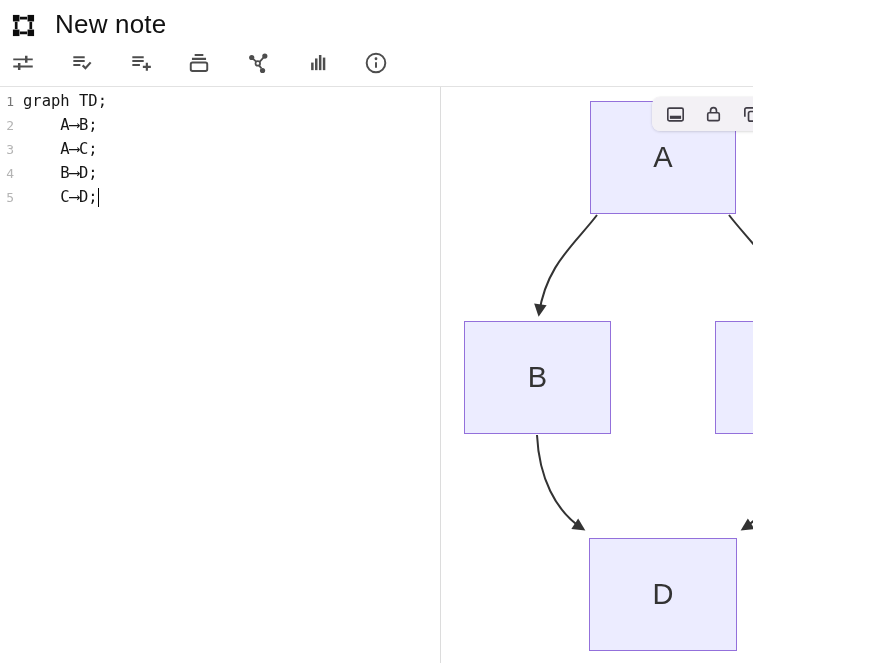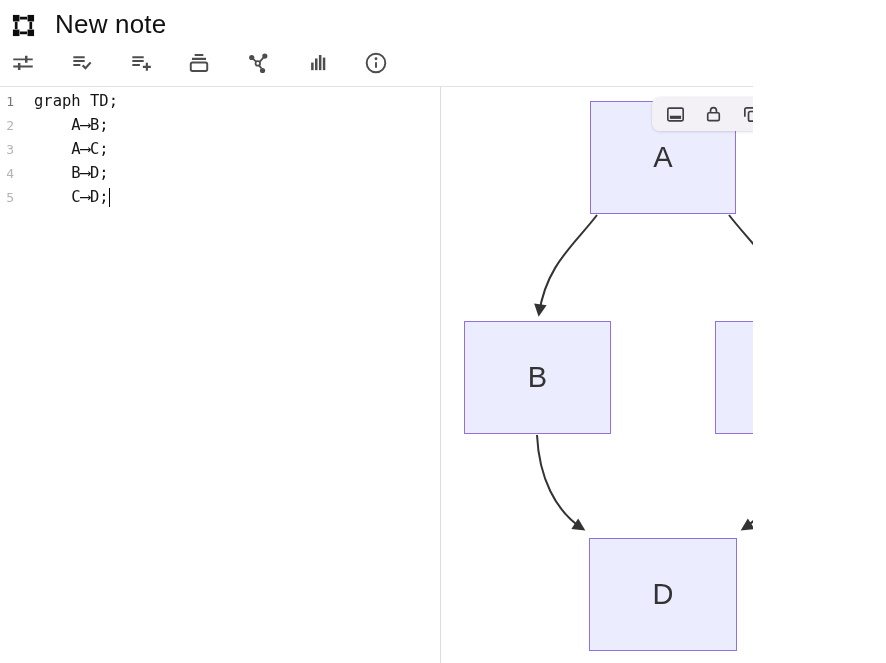--- a/index.html
+++ b/index.html
@@ -17,21 +17,21 @@
   .tbtn.dark { color:#1d1d1d; }
   .tbtn svg { width:100%; height:100%; }
   .hline { position:absolute; left:0; top:86px; width:886px; height:1px; background:#e2e2e2; }
   .vline { position:absolute; left:440px; top:87px; width:1px; height:576px; background:#dcdcdc; }
   .redge { position:absolute; left:884px; top:80px; width:1px; height:583px; background:#c7c7c7; }
   
   .editor { position:absolute; left:0; top:89px; width:438px; }
   .ed-line { display:flex; align-items:center; height:24px; }
   .gutter { width:14px; text-align:right; font-family:"DejaVu Sans Mono", monospace; font-size:13px; color:#b4b4b4; flex:none; }
   .ed-line:first-child .gutter { color:#757575; }
-  .code { margin-left:20px; font-family:"DejaVu Sans Mono", monospace; font-size:15.5px; color:#151515; white-space:pre; }
+  .code { margin-left:9px; font-family:"DejaVu Sans Mono", monospace; font-size:15.5px; color:#151515; white-space:pre; }
   .cursor { display:inline-block; width:1.6px; height:19px; background:#000; vertical-align:-4px; }
   
   .edges { position:absolute; left:0; top:0; width:886px; height:663px; z-index:3; pointer-events:none; }
   .node {
     position:absolute; z-index:5; display:flex; align-items:center; justify-content:center;
     background:var(--node-fill, #ECECFF); border:1.5px solid var(--node-border, #9370DB);
     font-size:29px; color:var(--label, #333333);
   }
   
   .float-bar { position:absolute; left:652px; top:97px; height:34px; z-index:20; display:flex; align-items:stretch;

